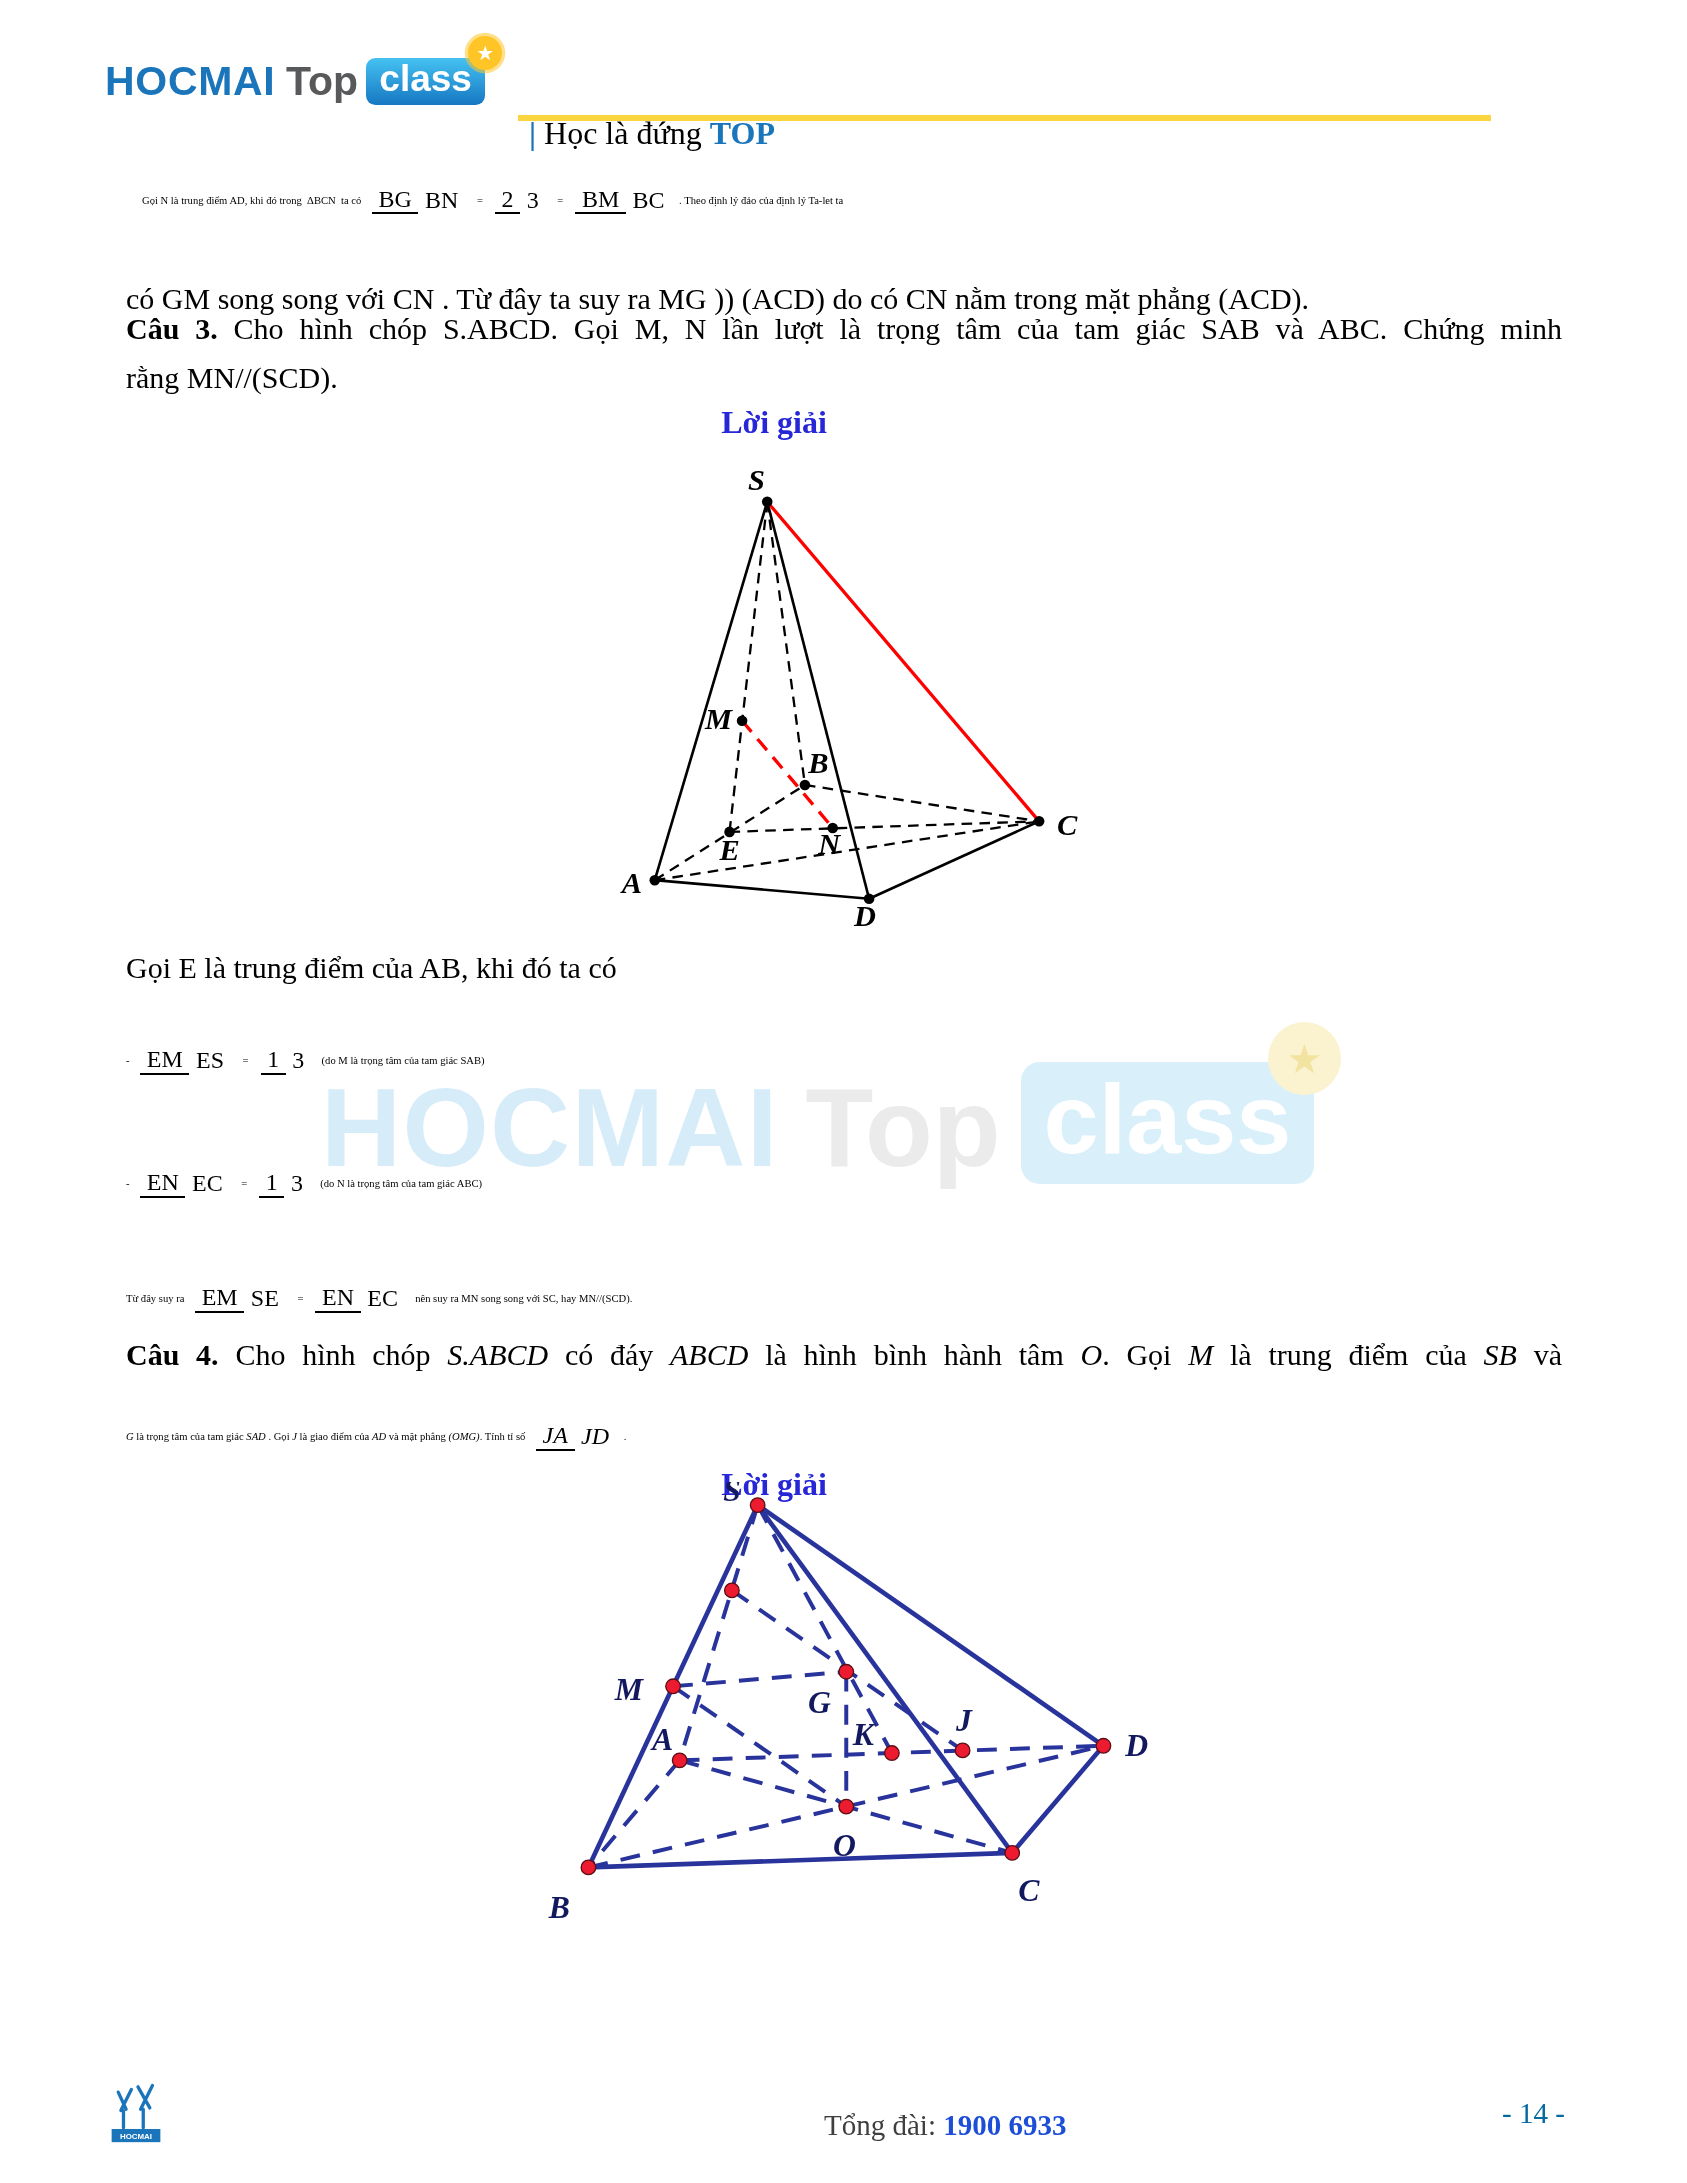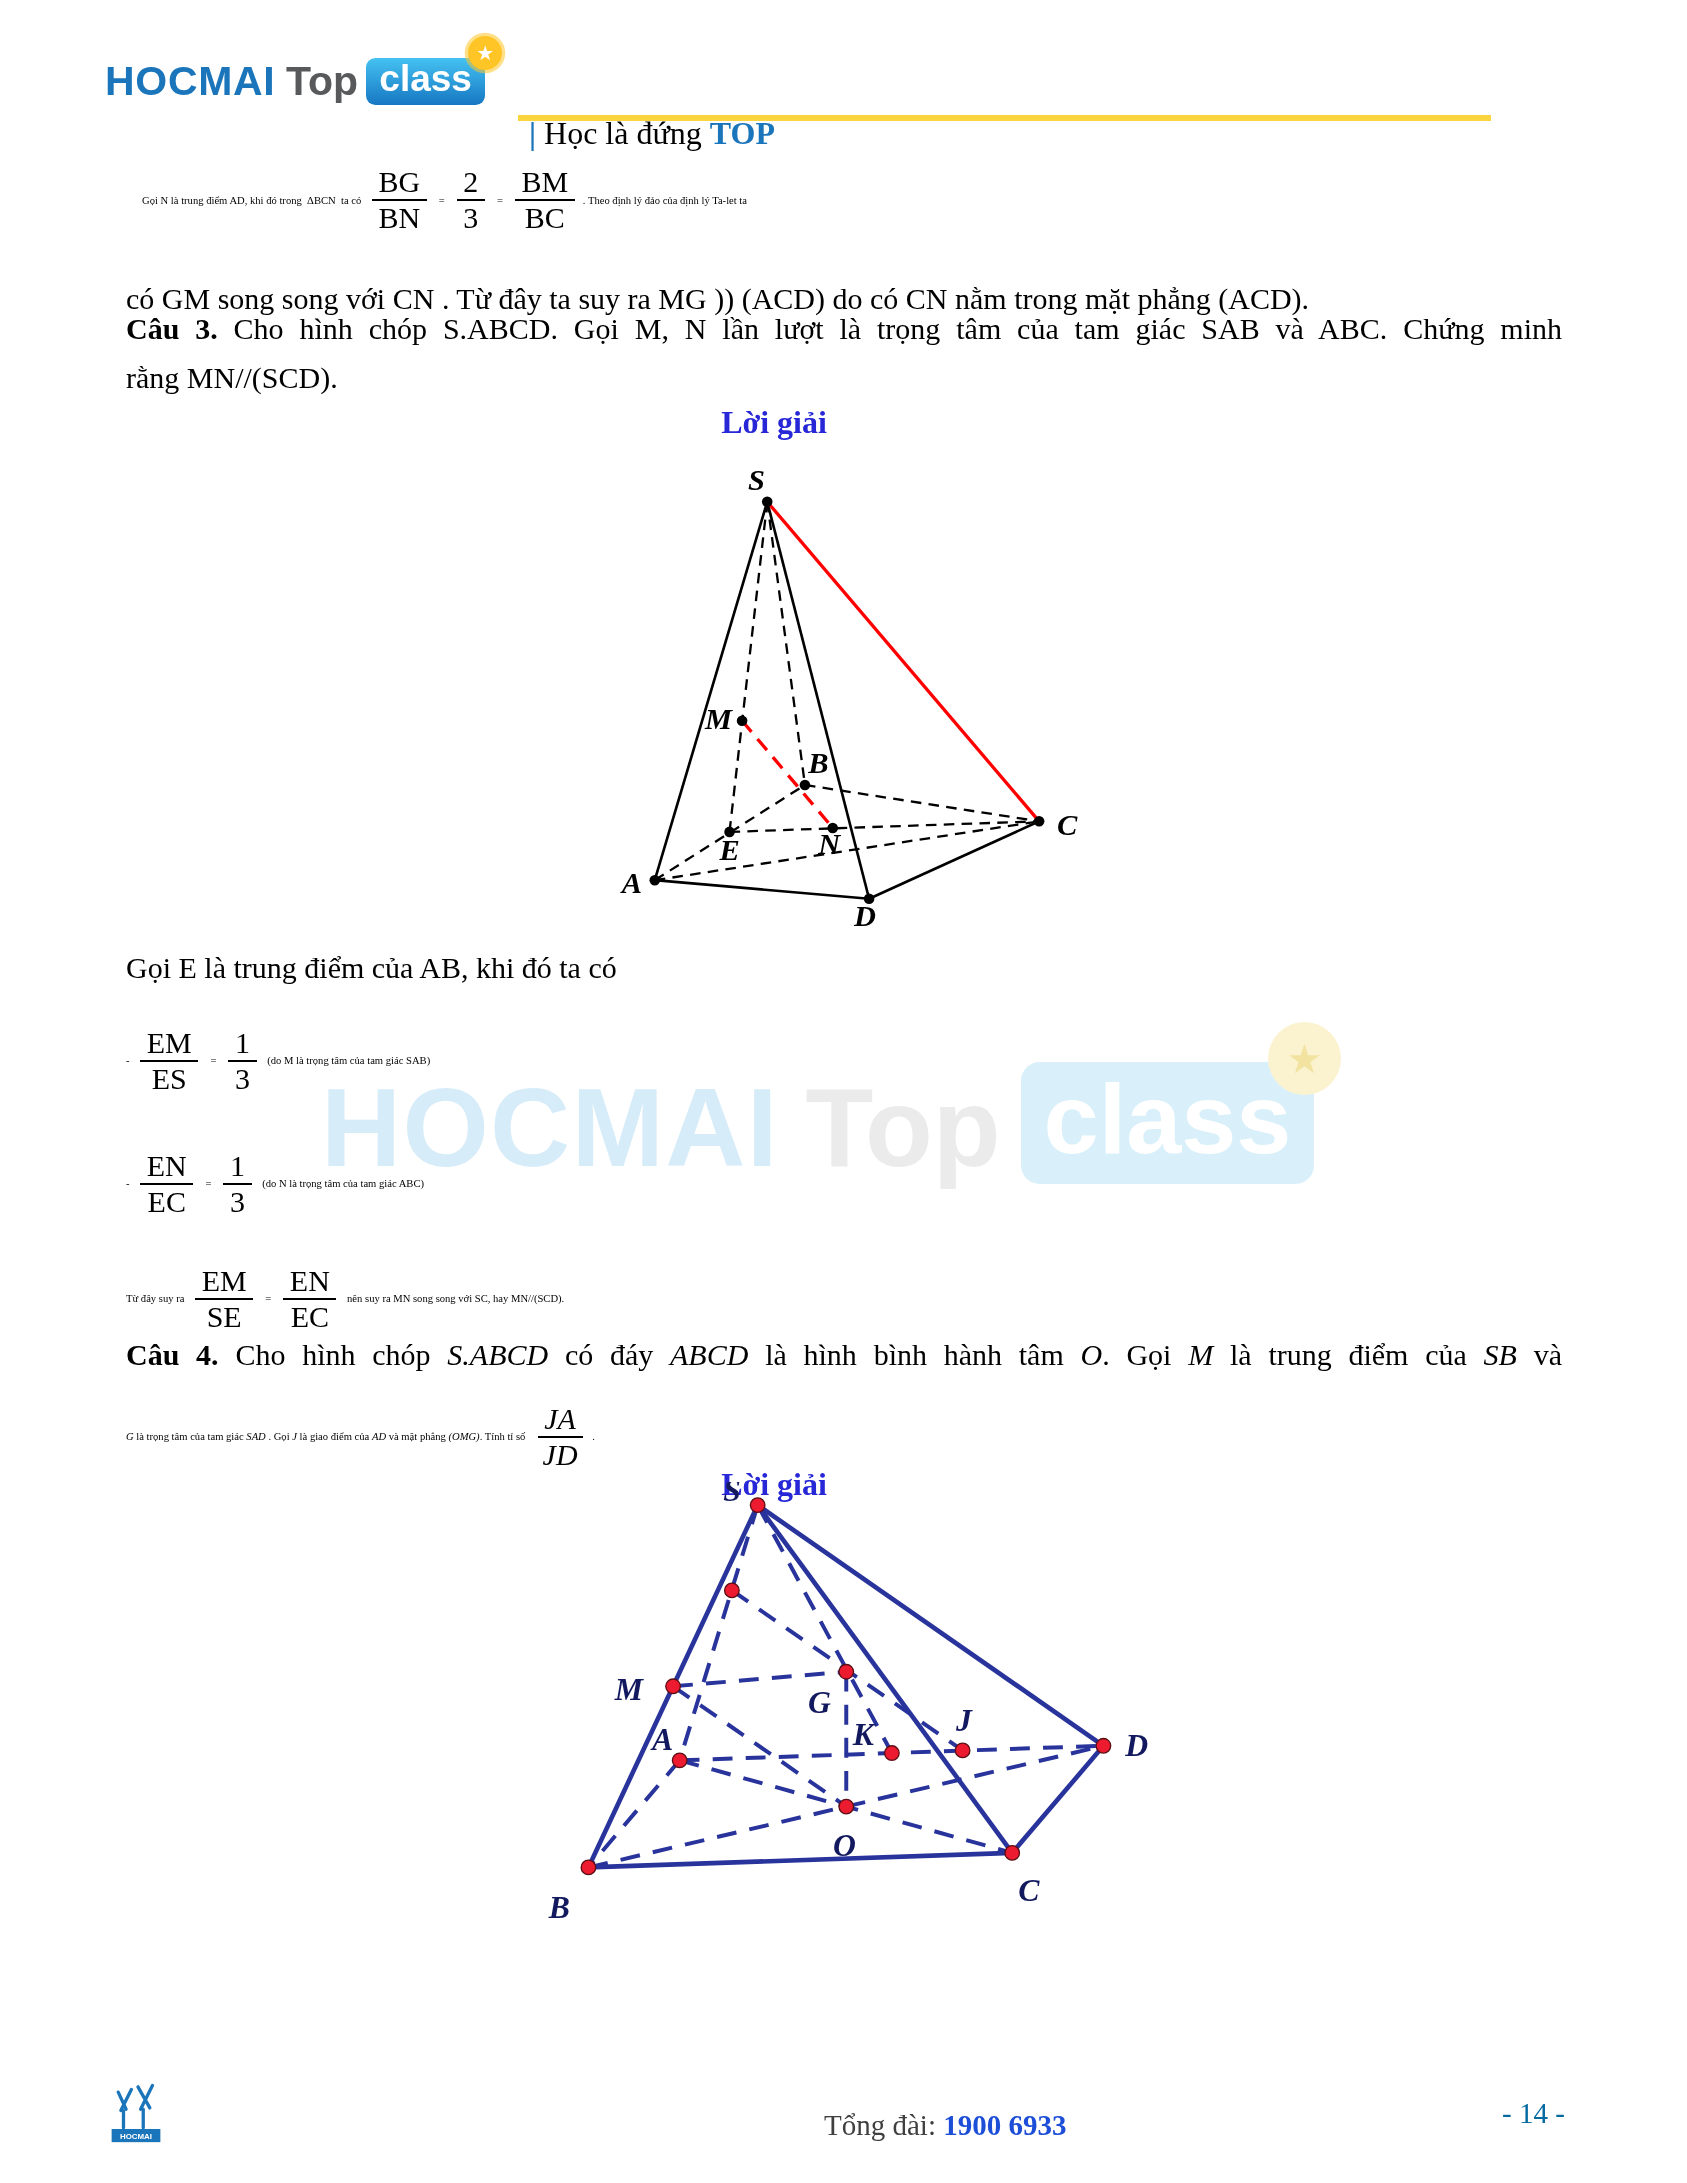--- a/index.html
+++ b/index.html
@@ -27,22 +27,22 @@
   .hrule{position:absolute;left:518px;top:115px;width:973px;height:6px;background:#FBD540;}
   
   .line{position:absolute;left:126px;font-size:30px;white-space:nowrap;}
   .row{position:absolute;left:126px;display:flex;align-items:center;}
   .row span{white-space:pre;}
   .indent{left:142px;}
   .just{width:1436px;white-space:normal;text-align:justify;text-align-last:justify;}
   .bold{font-weight:bold;}
   .center-heading{position:absolute;left:0;width:1548px;text-align:center;
         font-size:32px;font-weight:bold;color:#2727D8;}
-  .frac{display:inline-flex;flex-direction:column;align-items:center;vertical-align:middle;
-        font-size:30px;line-height:1.12;margin:0 8px;}
+  .frac{display:inline-flex;flex-direction:row;align-items:center;vertical-align:middle;
+        font-size:24px;line-height:1.12;margin:0 8px;}
   .frac .num{padding:0 6.6px;border-bottom:2.6px solid #000;}
   .frac .den{padding:0 6.6px;}
   .frac.it{font-style:italic;}
   .eq{padding:0 4px;}
   i{font-style:italic;}
   
   .fig{position:absolute;}
   .fig text{font-family:"Liberation Serif","DejaVu Serif",serif;font-weight:bold;font-style:italic;}
   .fig1 text{font-size:46px;fill:#000;}
   .fig2 text{font-size:48px;fill:#13195F;}

